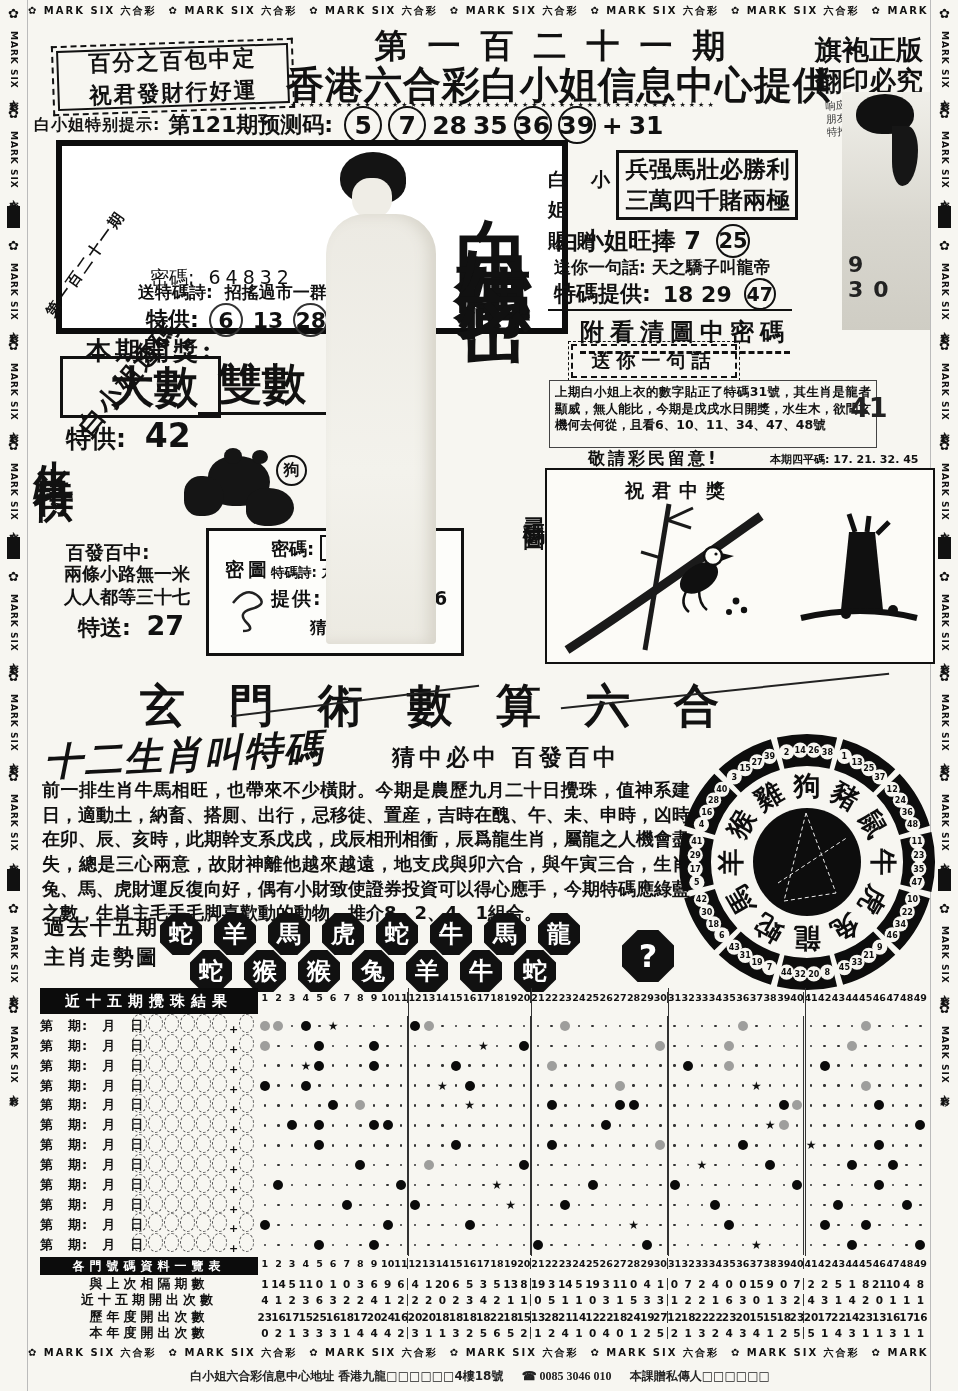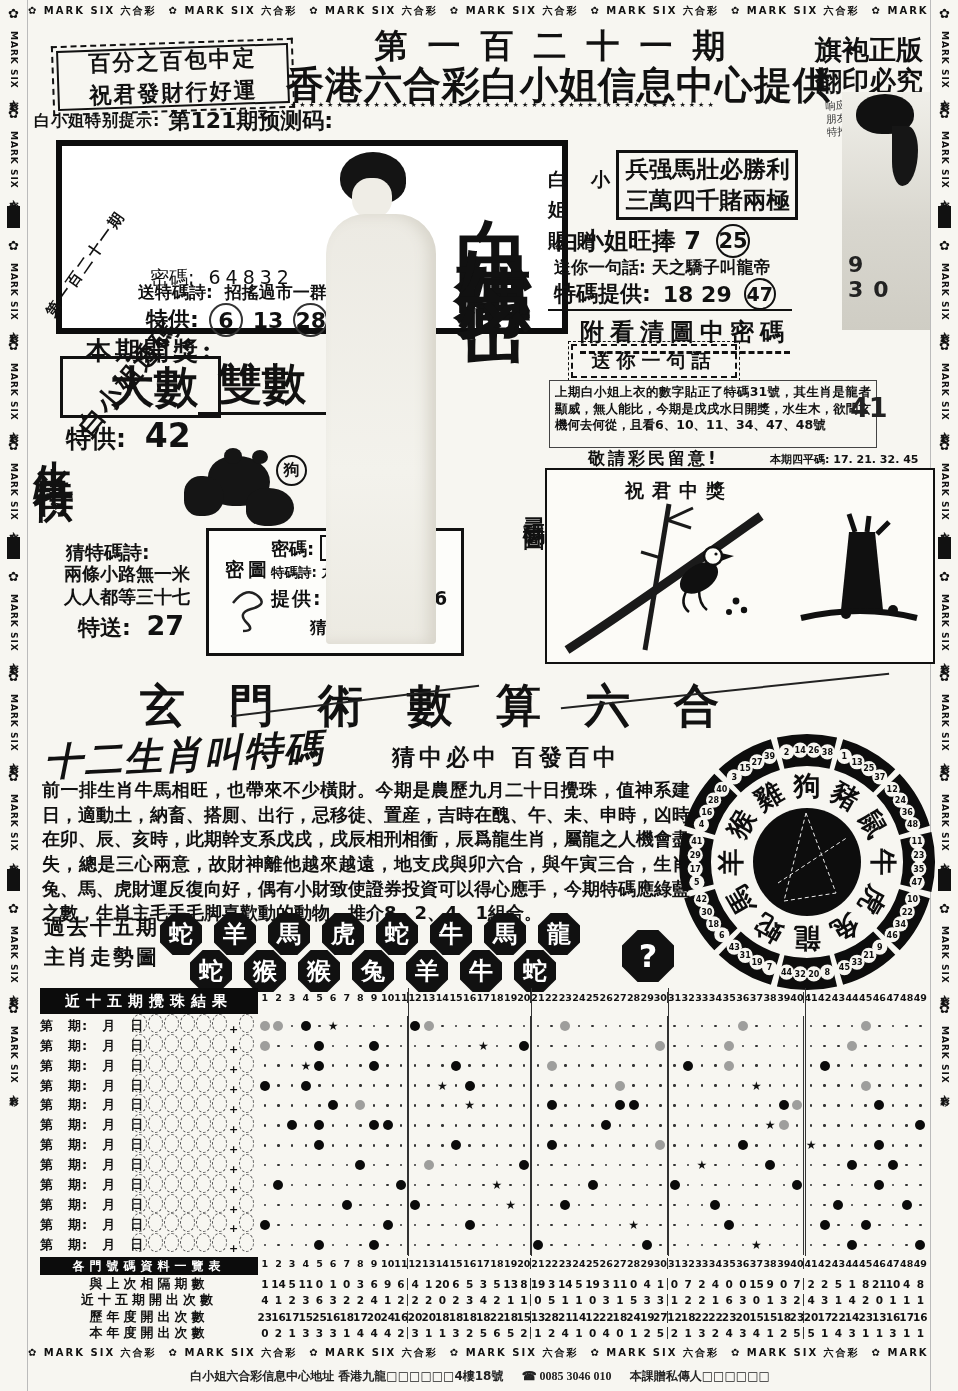--- a/index.html
+++ b/index.html
@@ -199,20 +199,21 @@
   </div>
   <div class="abs portrait">
     <i class="hair"></i>
     <i class="hair2"></i>
     <div class="inknums">9 30</div>
   </div>
 
   <div class="abs predict" style="top: 106px;">
     <span class="l1">白小姐特别提示:</span>
     <span class="l2">第121期预测码:</span>
+    <span id="pred-nums"><span class="pnum circ">5</span><span class="pnum circ">7</span><span class="pnum">28</span><span class="pnum">35</span><span class="pnum circ">36</span><span class="pnum circ">39</span><span class="pnum">+</span><span class="pnum">31</span></span>
   </div>
 
   <div class="abs bigbox"></div>
 
   <div class="abs slant1">第一百二十一期</div>
   <div class="abs slant2 cal">白小姐透碼</div>
   <div class="abs lline" style="left:150px;top:250px;font-size:19px;margin-top:15px;">
     <span>密碼:</span>
     <span style="letter-spacing:5px;margin-left:8px;">64832</span>
   </div>
@@ -229,21 +230,21 @@
         <span>35</span>
       </span>
   </div>
   <div class="abs cal" style="left:86px;top:334px;font-size:25px;letter-spacing:4px;">本期開獎:</div>
   <div class="abs numbox cal" style="left:60px;top:356px;width:128px;height:56px;font-size:44px;">大數</div>
   <div class="abs cal" style="left:198px;top:356px;width:128px;height:56px;display:flex;justify-content:center;align-items:center;font-size:44px;border-bottom:3px solid #111;">雙數</div>
   <div class="abs" style="left:66px;top:416px;font-size:25px;font-weight:900;">
     <span>特供:</span>
     <span style="font-size:33px;margin-left:10px;">42</span>
   </div>
-  <div class="abs" style="left:66px;top:540px;font-size:19px;font-weight:900;">猜特碼詩:</div>
+  <div class="abs" style="left:66px;top:540px;font-size:19px;font-weight:900;">百發百中:</div>
   <div class="abs" style="left:64px;top:562px;font-size:18px;font-weight:bold;">兩條小路無一米</div>
   <div class="abs" style="left:64px;top:585px;font-size:18px;font-weight:bold;">人人都等三十七</div>
   <div class="abs" style="left:78px;top:610px;font-size:22px;font-weight:900;">
     <span>特送:</span>
     <span style="font-size:27px;margin-left:8px;">27</span>
   </div>
   <div class="abs vert-big cal">生肖特供</div>
   <div class="abs panda">
     <i style="left:28px;top:8px;width:62px;height:50px;"></i>
     <i style="left:4px;top:28px;width:40px;height:40px;"></i>

